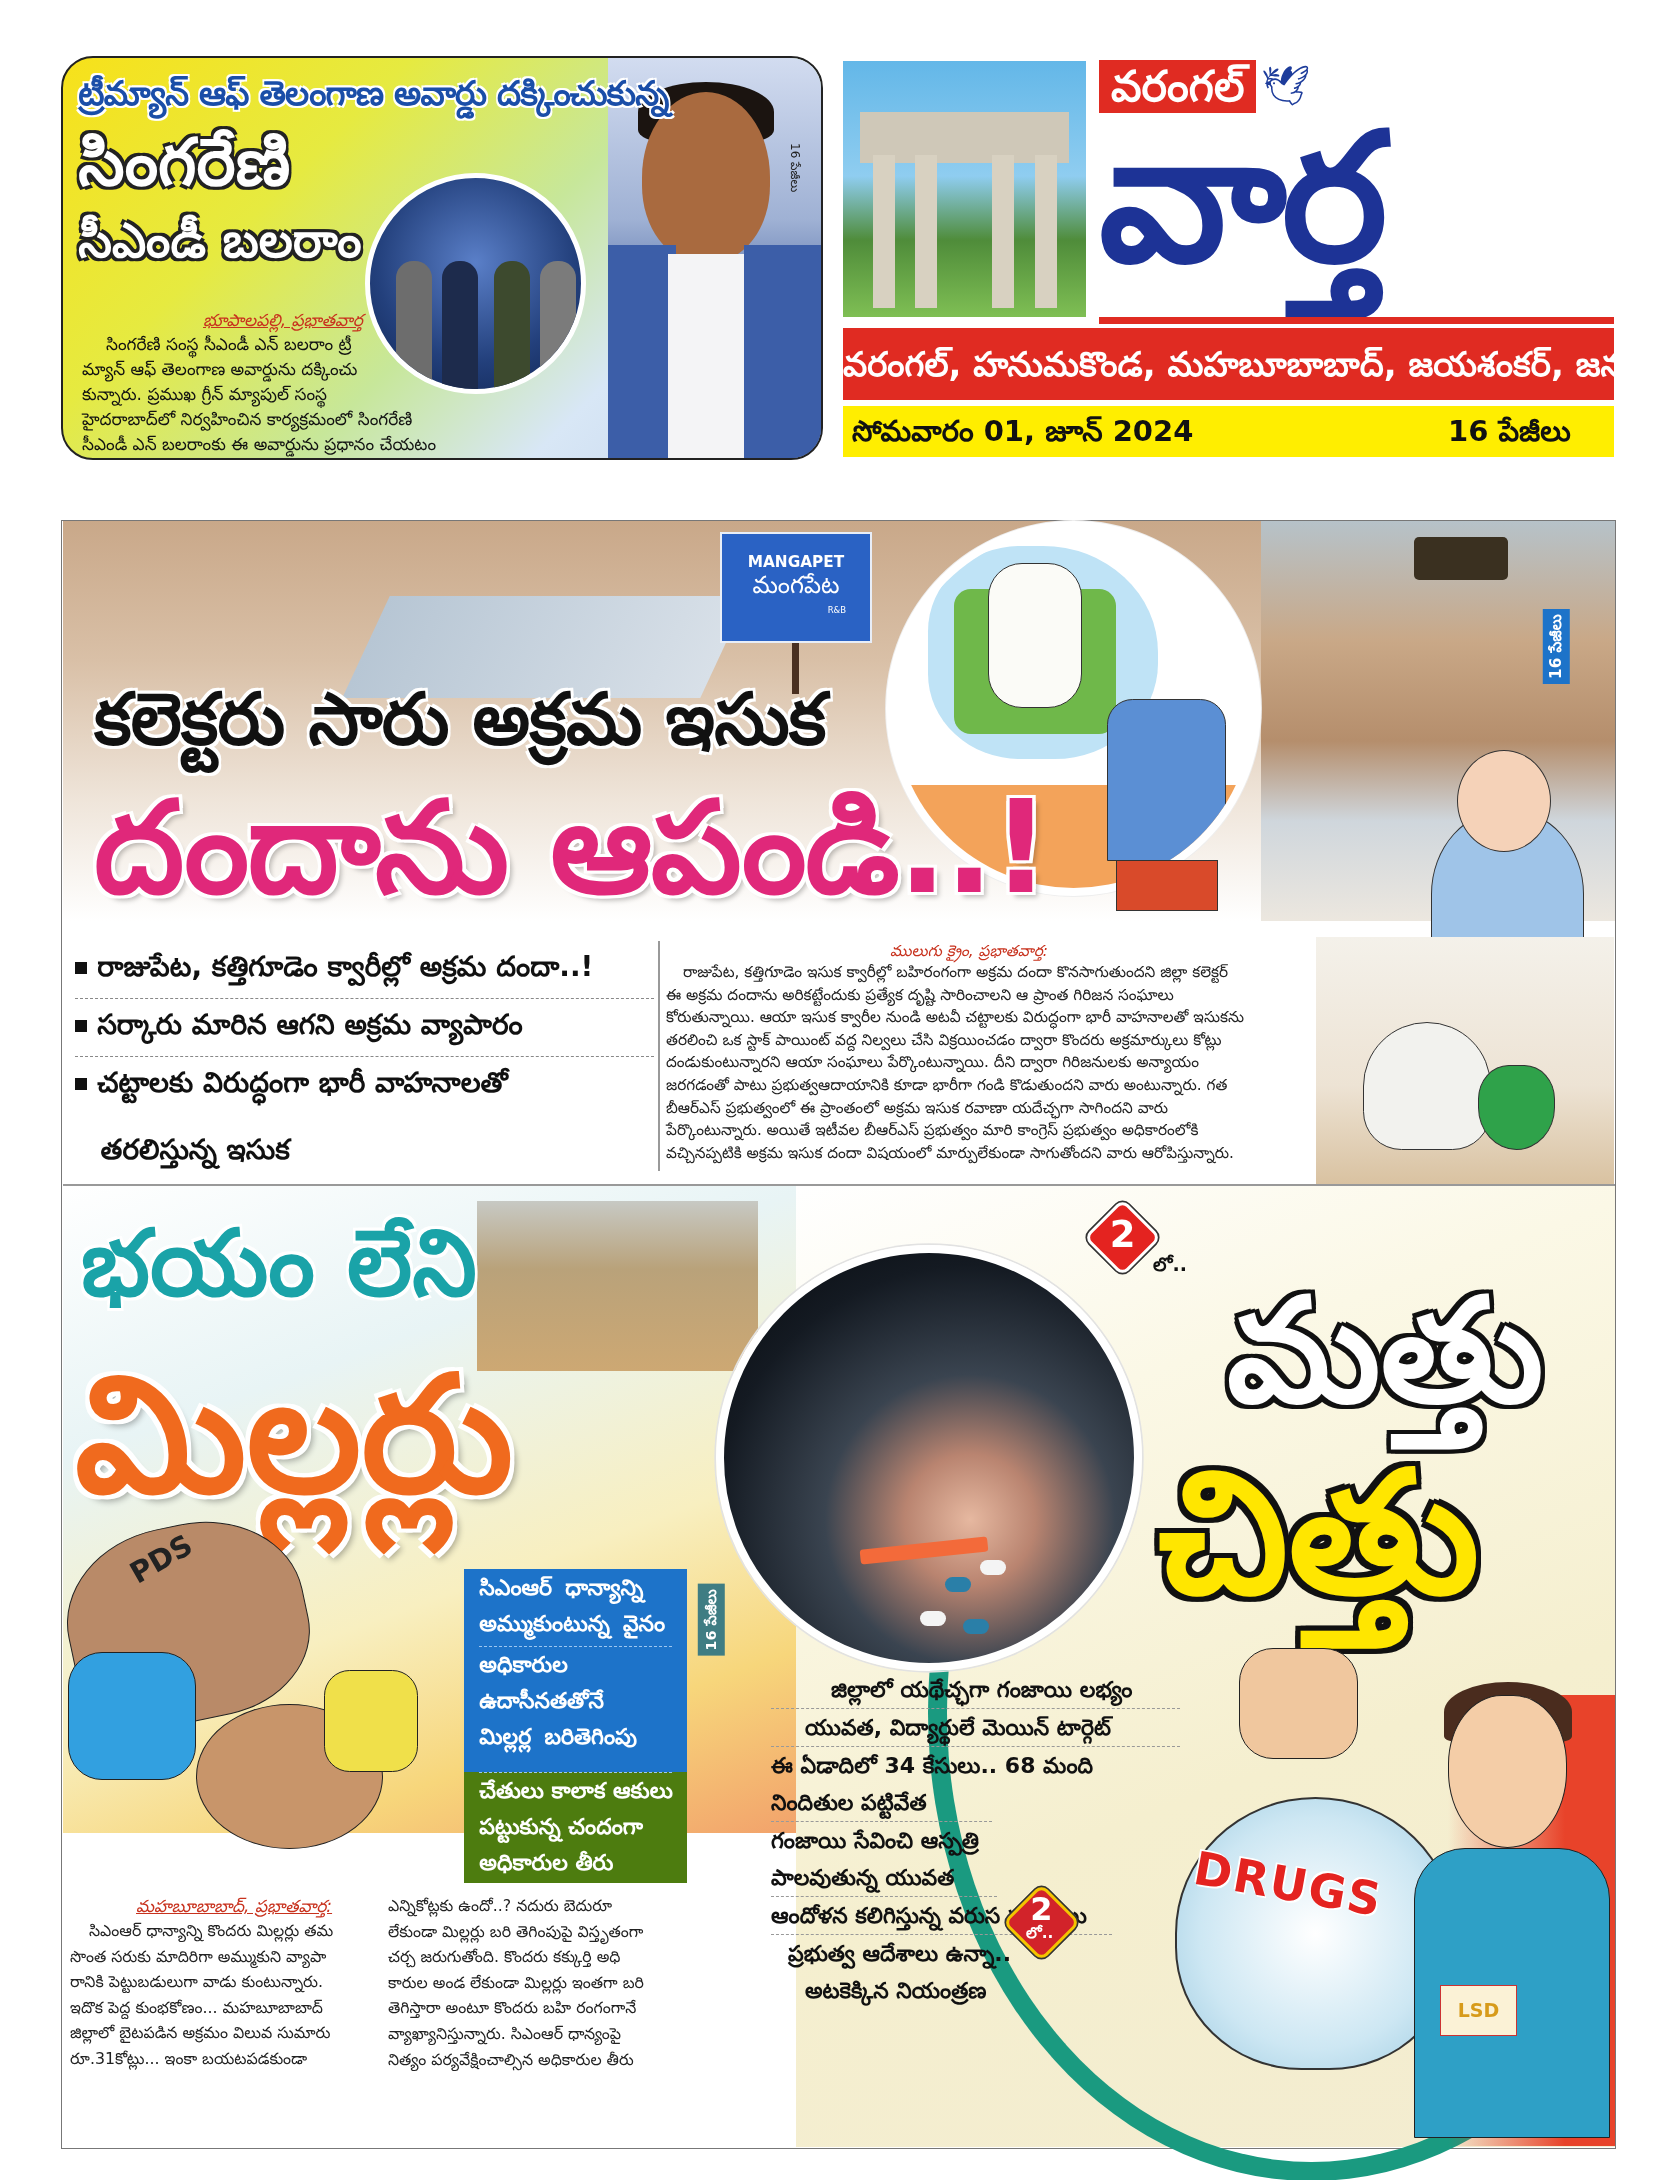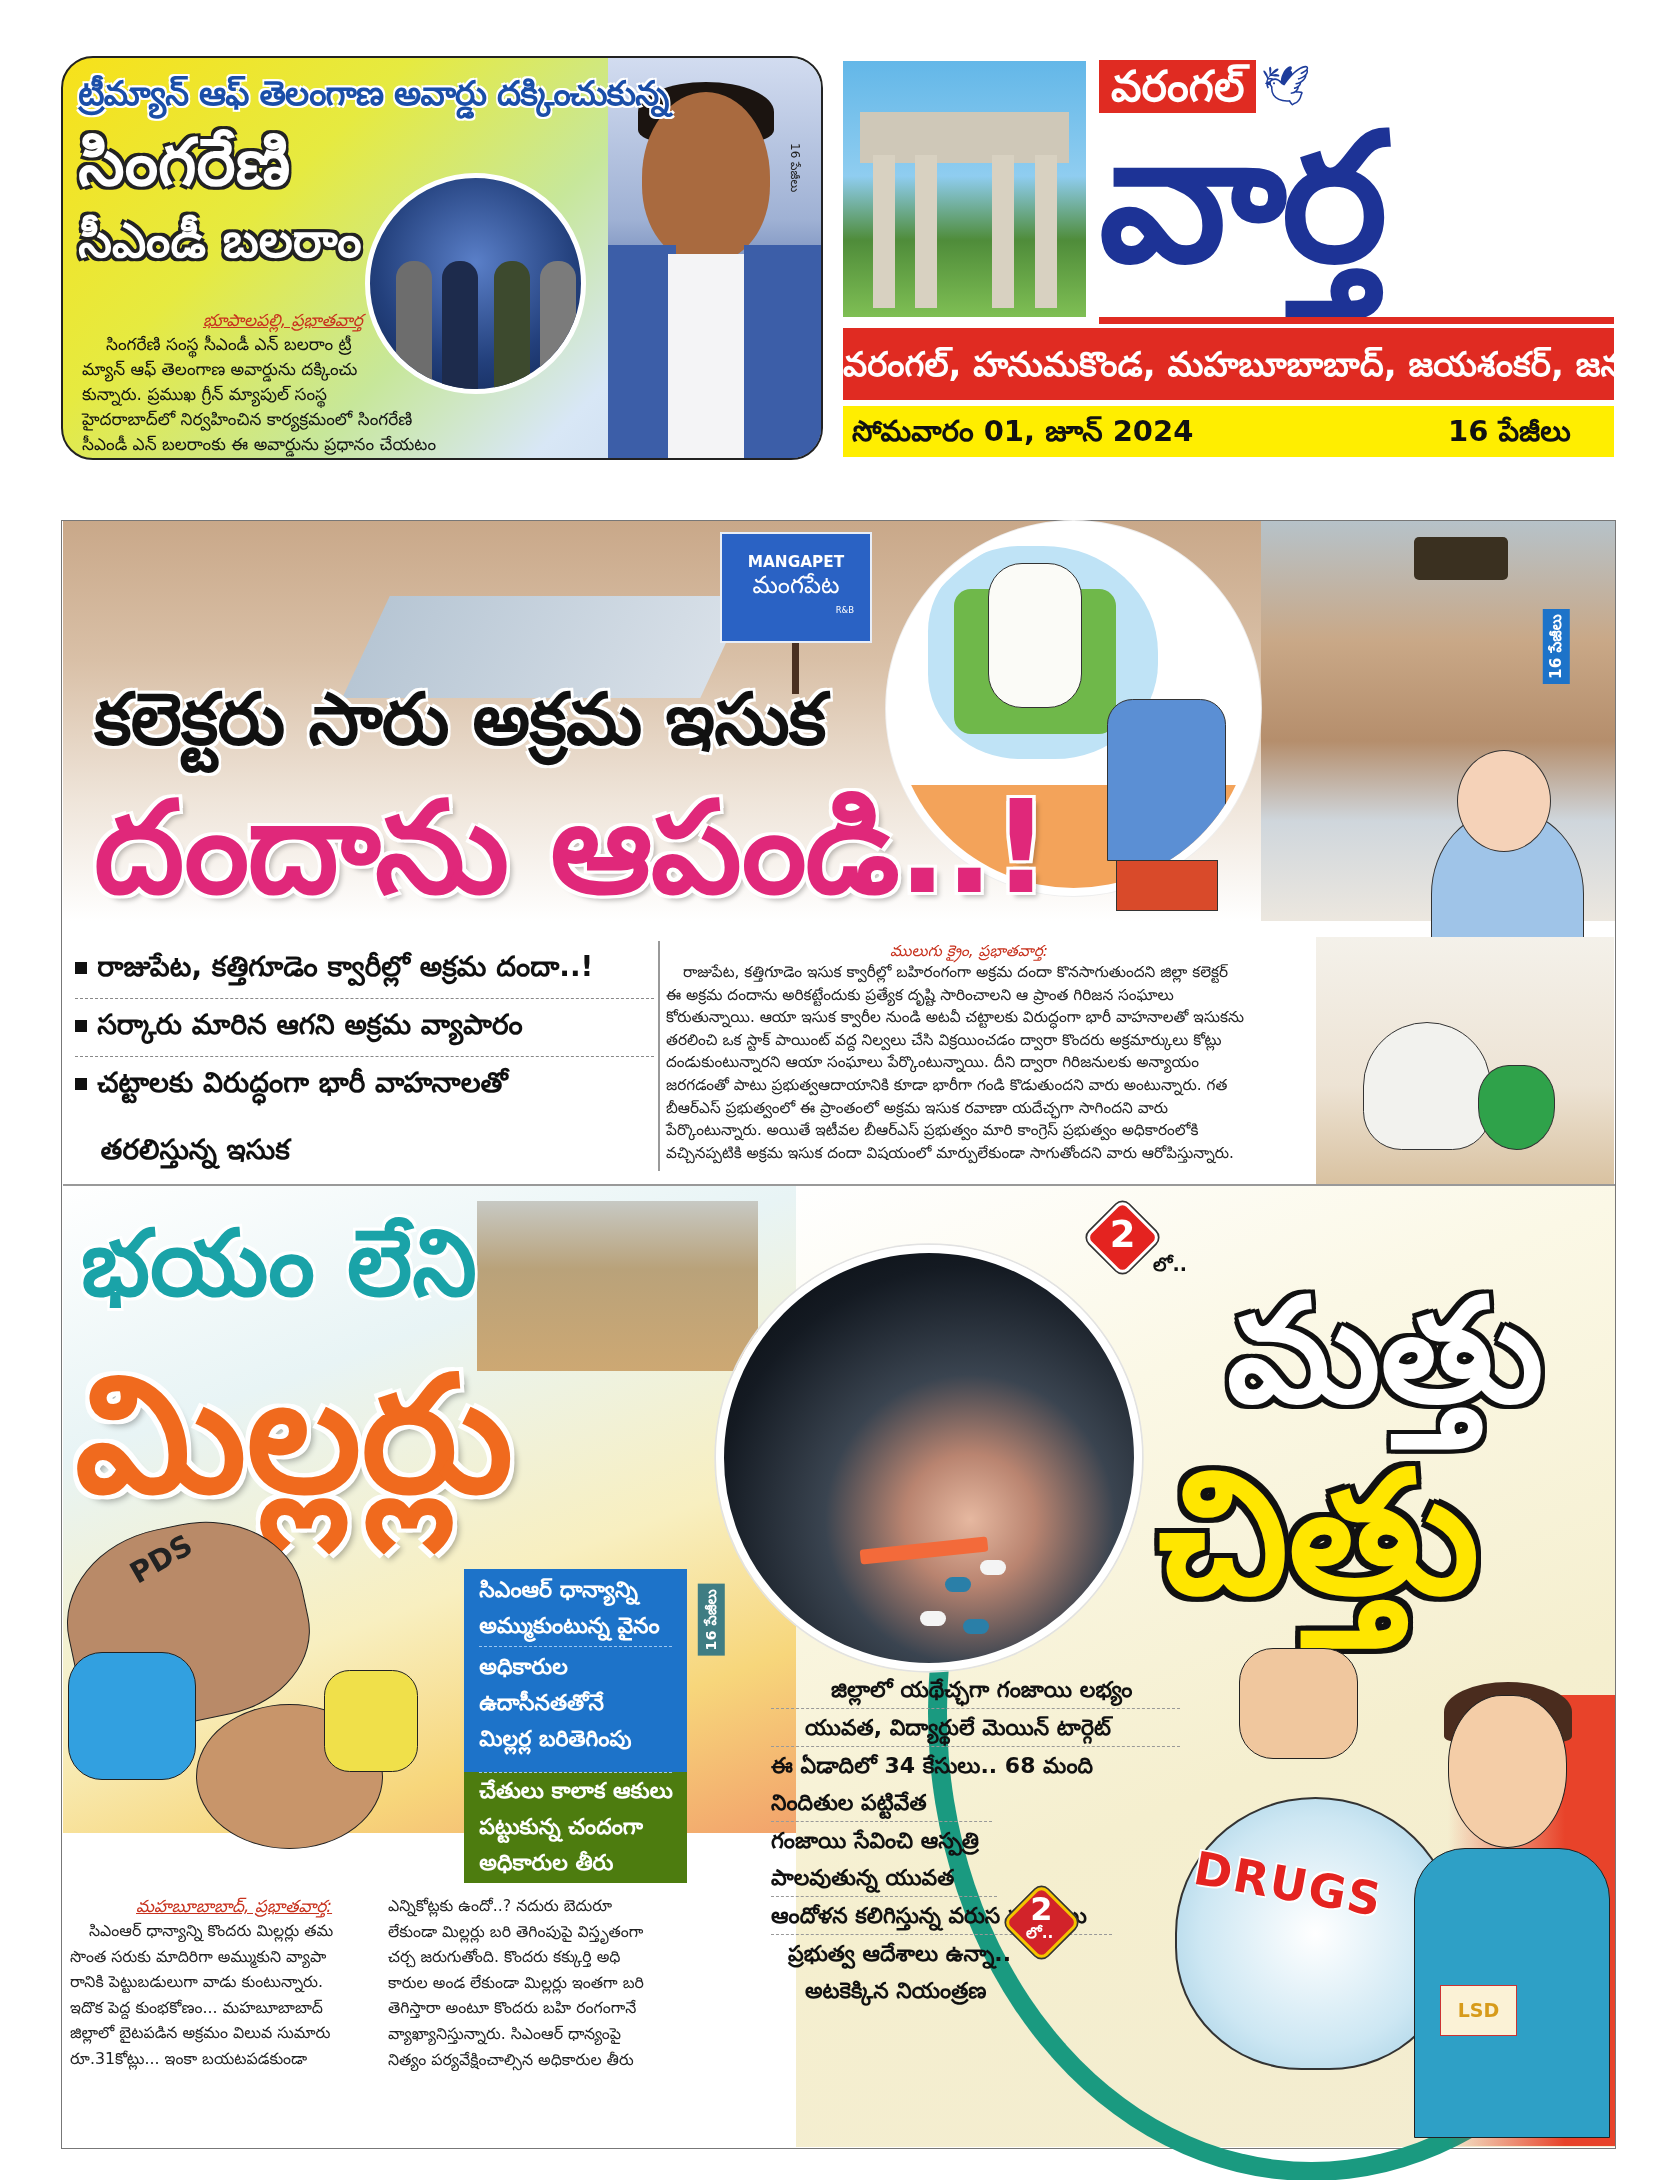--- a/index.html
+++ b/index.html
@@ -48,21 +48,21 @@
   
   .frame { left: 61px; top: 520px; width: 1555px; height: 1629px; border: 1.7px solid #777; }
 
   
   .sand-bg { left: 63px; top: 521px; width: 1552px; height: 400px;
              background: linear-gradient(180deg, #c9a889 0%, #d9c0a7 35%, #efe5da 70%, #ffffff 100%); }
   .sand-water { left: 366px; top: 596px; width: 358px; height: 102px; background: linear-gradient(90deg, #b7c6d4, #d8e0e8); transform: skewX(-25deg); }
   .sign { left: 720px; top: 532px; width: 152px; height: 111px; background: #2a62c4; border: 2.6px solid #e8eef8; color: #fff; text-align: center; }
   .sign .en { font-size: 15.3px; font-weight: bold; margin-top: 19px; }
   .sign .te { font-size: 24px; font-weight: normal; }
-  .sign .rb { font-size: 8.5px; text-align: right; padding-right: 16px; }
+  .sign .rb { font-size: 8.5px; text-align: right; padding-right: 24px; }
   .sign-post { left: 792px; top: 643px; width: 6.8px; height: 51px; background: #4a3020; }
   .cartoon-circle { left: 886px; top: 521px; width: 375px; height: 375px; border-radius: 50%; background: #fff; border: 8.5px solid #fff;
                     box-shadow: 0 0 0 0.9px #eee; overflow: hidden; }
   .cartoon-circle .bubble { position: absolute; left: 34px; top: 17px; width: 230px; height: 213px; border-radius: 40% 50% 45% 40%; background: #bfe3f6; }
   .cartoon-circle .chair { position: absolute; left: 60px; top: 60px; width: 162px; height: 145px; border-radius: 17px; background: #6fb84a; }
   .cartoon-circle .man { position: absolute; left: 94px; top: 34px; width: 94px; height: 145px; border-radius: 34px; background: #fbfbf7; border: 1.7px solid #333; }
   .cartoon-circle .desk { position: absolute; left: 0; top: 256px; width: 375px; height: 119px; background: #f3a35a; }
   .cartoon-circle .officer { position: absolute; left: 213px; top: 170px; width: 119px; height: 162px; border-radius: 25.6px 25.6px 0 0; background: #5b8fd4; border: 1.7px solid #333; }
   .right-scene { left: 1261px; top: 521px; width: 354px; height: 400px;
                  background: linear-gradient(180deg, #b6c2c9 0%, #c9a887 30%, #b58e6c 55%, #cfd6dc 75%, #ece7df 100%); }
@@ -100,21 +100,21 @@
                     text-shadow: 2.6px 2.6px 0 #fff, -2.6px -2.6px 0 #fff, 2.6px -2.6px 0 #fff, -2.6px 2.6px 0 #fff; }
   .millers-headline { left: 75px; top: 1354px; font-size: 162px; font-weight: bold; color: #f06a1e; white-space: nowrap; line-height: 1;
                       text-shadow: 4.3px 4.3px 0 #fff, -4.3px -4.3px 0 #fff, 4.3px -4.3px 0 #fff, -4.3px 4.3px 0 #fff, 6px 6px 6.8px rgba(0,0,0,.3); }
   .pds-sack { left: 68px; top: 1525px; width: 239px; height: 196px; border-radius: 45% 45% 40% 40%; background: #b98a68; border: 1.7px solid #222; transform: rotate(-12deg); }
   .pds-label { left: 128px; top: 1542px; font-size: 29px; font-weight: bold; color: #222; transform: rotate(-30deg); }
   .pds-man1 { left: 68px; top: 1652px; width: 128px; height: 128px; border-radius: 34px; background: #32a0e0; border: 1.7px solid #222; }
   .pds-man2 { left: 324px; top: 1670px; width: 94px; height: 102px; border-radius: 25.6px; background: #f0e04a; border: 1.7px solid #222; }
   .pds-bag2 { left: 196px; top: 1704px; width: 187px; height: 145px; border-radius: 50%; background: #c8956a; border: 1.7px solid #222; }
 
   .millers-box { left: 464px; top: 1569px; width: 223px; height: 223px; background: #1d73c9; color: #fff; padding: 3.4px 15.3px; }
-  .millers-box .line { font-size: 22px; font-weight: bold; line-height: 36px; white-space: nowrap; }
+  .millers-box .line { font-size: 22px; font-weight: bold; line-height: 36px; white-space: nowrap; font-family: Liberation Mono, monospace; }
   .millers-box .sep { border-top: 1.7px dashed #9cc6f0; margin: 1.7px 0; }
   .millers-box-ext { left: 464px; top: 1792px; width: 223px; height: 73px; background: #4d7c0f; color: #fff; padding: 0 15.3px; }
   .millers-box-ext .line { font-size: 22px; font-weight: bold; line-height: 36px; white-space: nowrap; }
   .stamp-teal { left: 698px; top: 1584px; background: #3f7d83; color: #fff; font-size: 14.5px; font-weight: bold; writing-mode: vertical-rl; transform: rotate(180deg); padding: 5.1px 3.4px; }
 
   .mill-dateline { left: 136px; top: 1896px; font-size: 17px; color: #c8321e; font-style: italic; text-decoration: underline; }
   .mill-col1 { left: 70px; top: 1918px; width: 302px; font-size: 15.8px; line-height: 25.6px; color: #222; text-align: justify; }
   .mill-col1 .indent { padding-left: 19px; }
   .mill-col2 { left: 388px; top: 1893px; width: 313px; font-size: 15.8px; line-height: 25.6px; color: #222; text-align: justify; }
 

